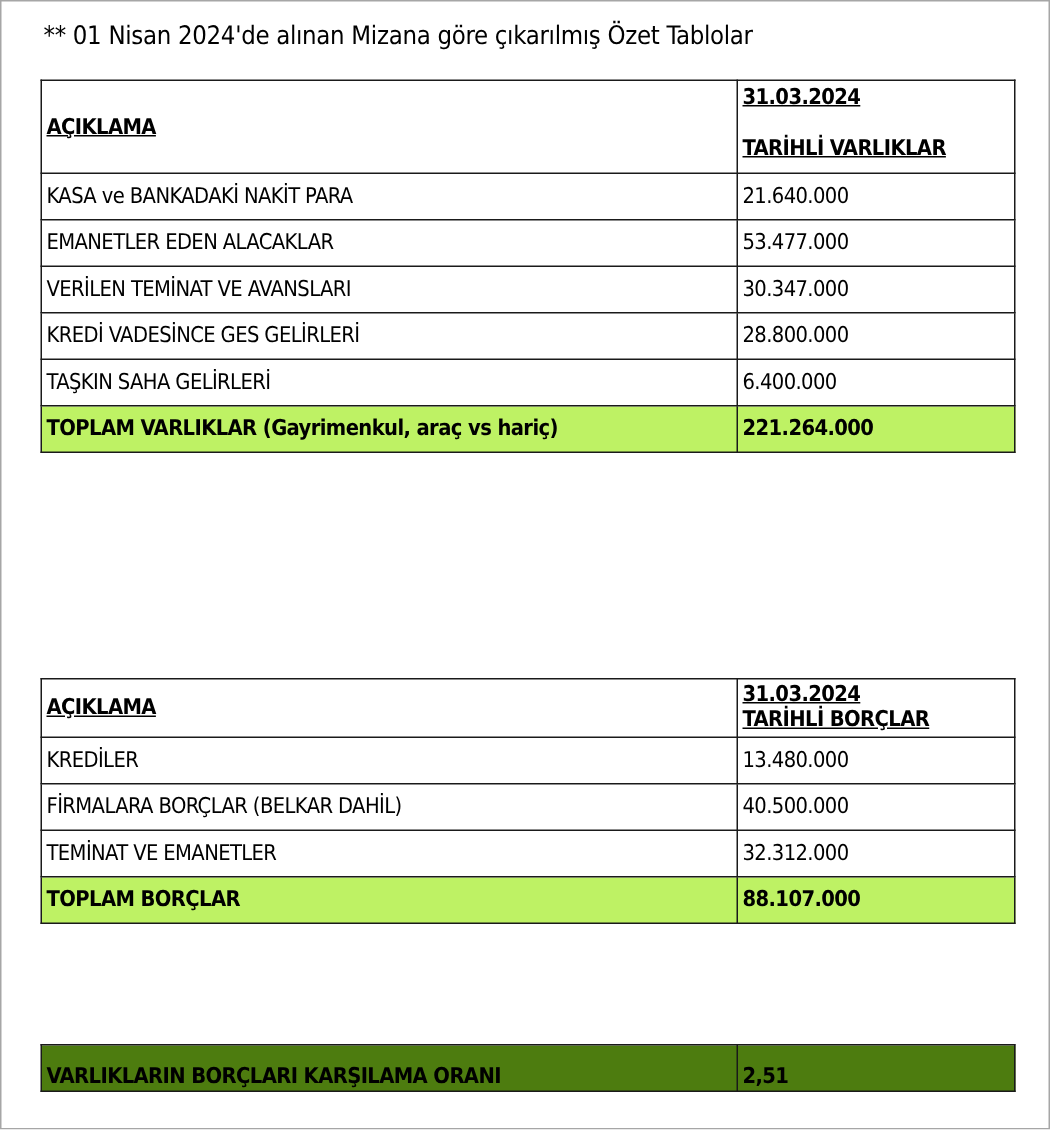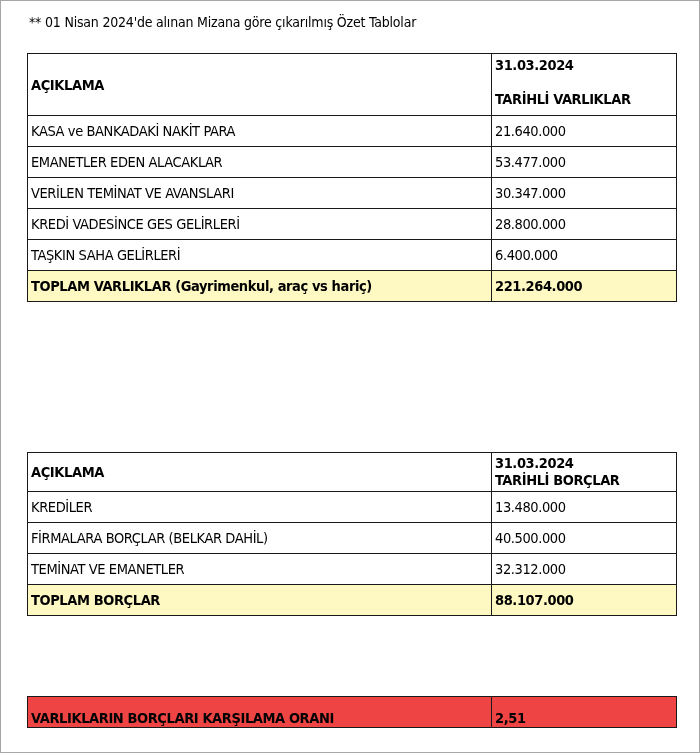--- a/index.html
+++ b/index.html
@@ -1,34 +1,34 @@
 <!DOCTYPE html>
 <html><head>
 <meta charset="utf-8">
 <style>
   html,body{margin:0;padding:0;}
   body{width:700px;height:753px;background:#fff;position:relative;overflow:hidden;
        font-family:"DejaVu Sans Condensed","DejaVu Sans",sans-serif;color:#000;}
   .frame{position:absolute;left:0;top:0;width:698px;height:751px;border:1px solid #a6a6a6;}
-  .note{position:absolute;left:29px;top:14px;font-size:14px;letter-spacing:-0.2px;}
+  .note{position:absolute;left:29px;top:14px;font-size:17px;letter-spacing:-0.2px;}
   table{position:absolute;left:27px;width:650px;border-collapse:collapse;table-layout:fixed;}
   td{border:1.5px solid #1a1a1a;padding:0 3px;font-size:14.5px;letter-spacing:-0.4px;height:30px;vertical-align:middle;}
   td.c1{width:457px;}
   td.num{text-align:left;}
-  tr.total td{background:#fef9c3;font-weight:bold;}
-  .hdr td{font-weight:bold;}
+  tr.total td{background:#bef264;font-weight:bold;}
+  .hdr td{font-weight:bold;text-decoration:underline;}
   #t1{top:53px;}
   #t1 .hdr td{height:58px;}
   #t1 .hdr td.c2{vertical-align:top;padding-top:3px;}
   #t1 .hdr .d{display:block;height:34px;}
   #t2{top:452px;}
   #t2 .hdr td{height:38px;}
   #t2 .hdr td.c2{line-height:17px;vertical-align:middle;}
   #t3{top:696px;}
-  #t3 td{background:#ef4444;height:29px;font-weight:bold;vertical-align:bottom;padding-bottom:1px;margin-top:20px;}
+  #t3 td{background:#4d7c0f;height:29px;font-weight:bold;vertical-align:bottom;padding-bottom:1px;margin-top:20px;}
 </style>
 </head>
 <body>
 
 <div class="frame"></div>
 
 <div class="note">** 01 Nisan 2024'de alınan Mizana göre çıkarılmış Özet Tablolar</div>
 
 <table id="t1">
   <tbody>

